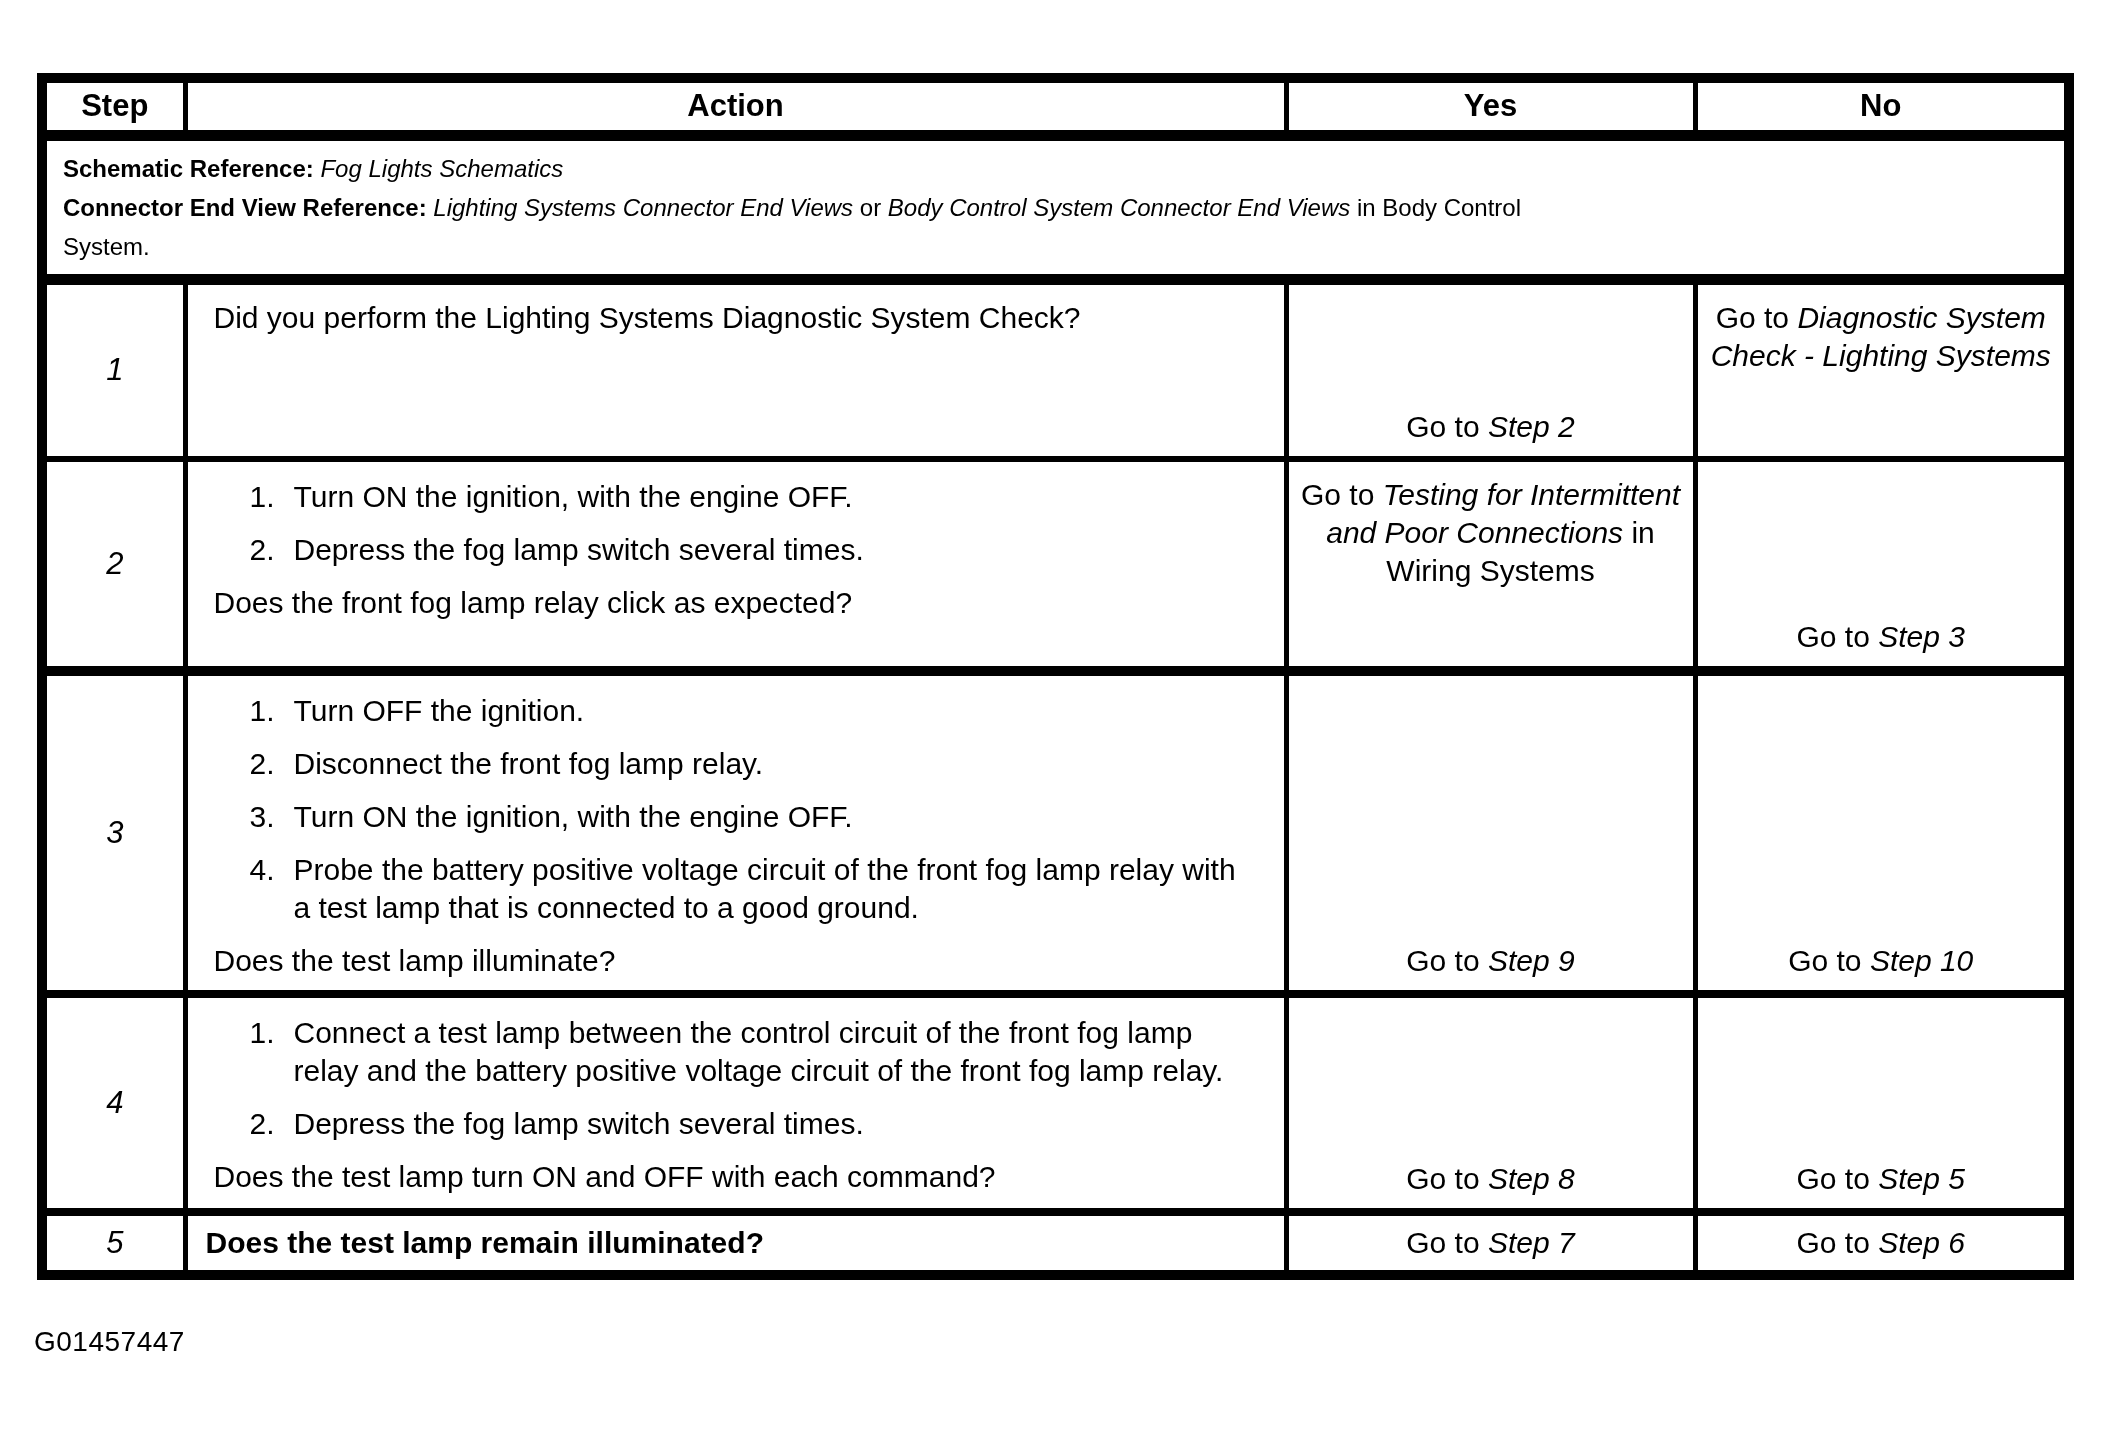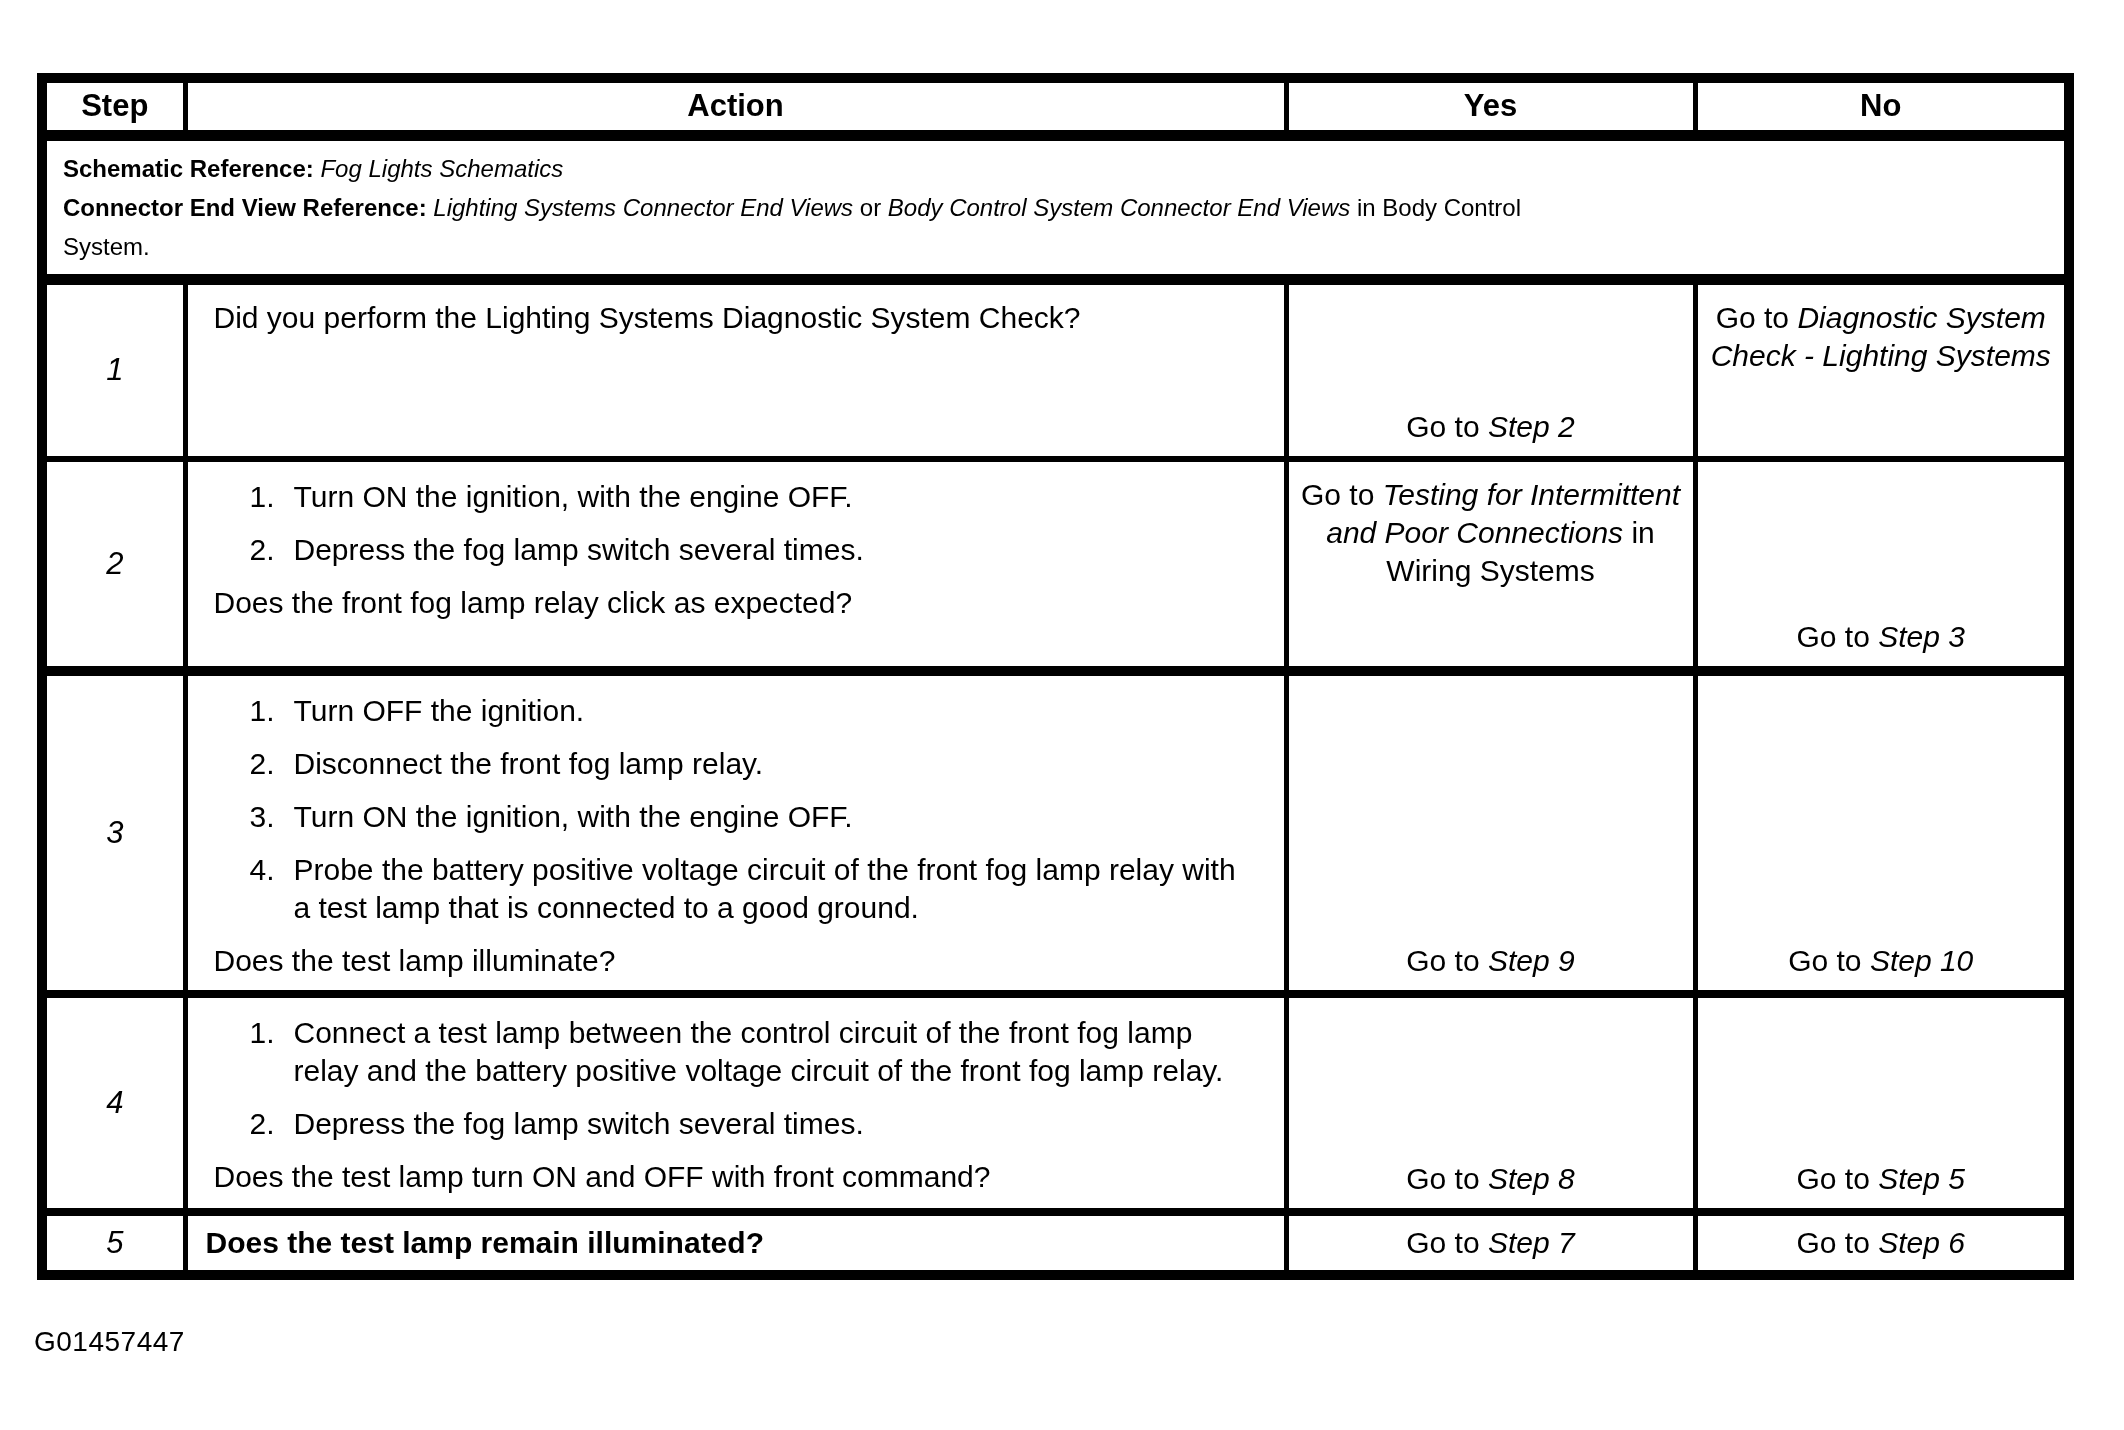--- a/index.html
+++ b/index.html
@@ -189,21 +189,21 @@
         <td class="stepcell">4</td>
         <td class="actioncell">
           <div class="li">
               <span class="num">1.</span>
               <span class="txt">Connect a test lamp between the control circuit of the front fog lamp relay and the battery positive voltage circuit of the front fog lamp relay.</span>
             </div>
           <div class="li">
               <span class="num">2.</span>
               <span class="txt">Depress the fog lamp switch several times.</span>
             </div>
-          <p class="q">Does the test lamp turn ON and OFF with front command?</p>
+          <p class="q">Does the test lamp turn ON and OFF with each command?</p>
         </td>
         <td class="gotocell vbot">
           <p class="goto"><span>Go to</span> <i>Step 8</i></p>
         </td>
         <td class="gotocell vbot">
           <p class="goto"><span>Go to</span> <i>Step 5</i></p>
         </td>
       </tr>
 
       <tr class="r5">

